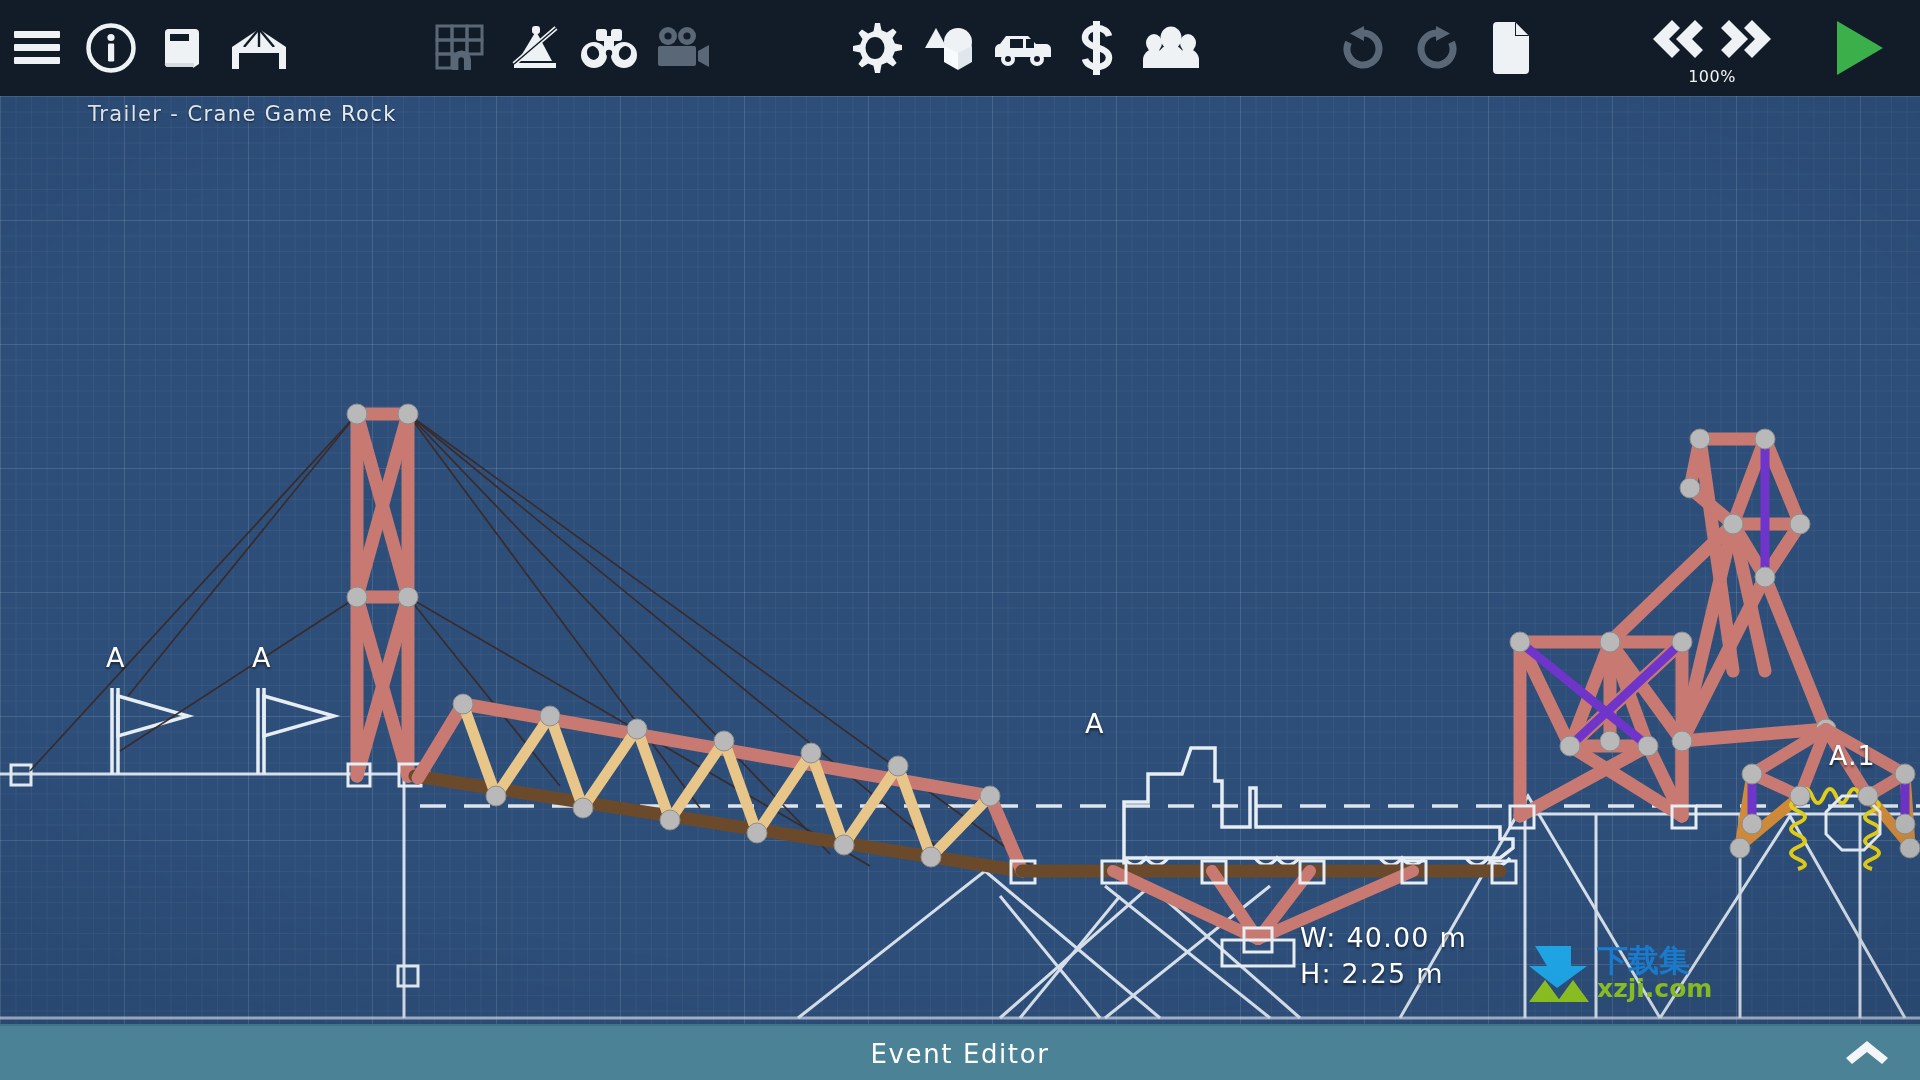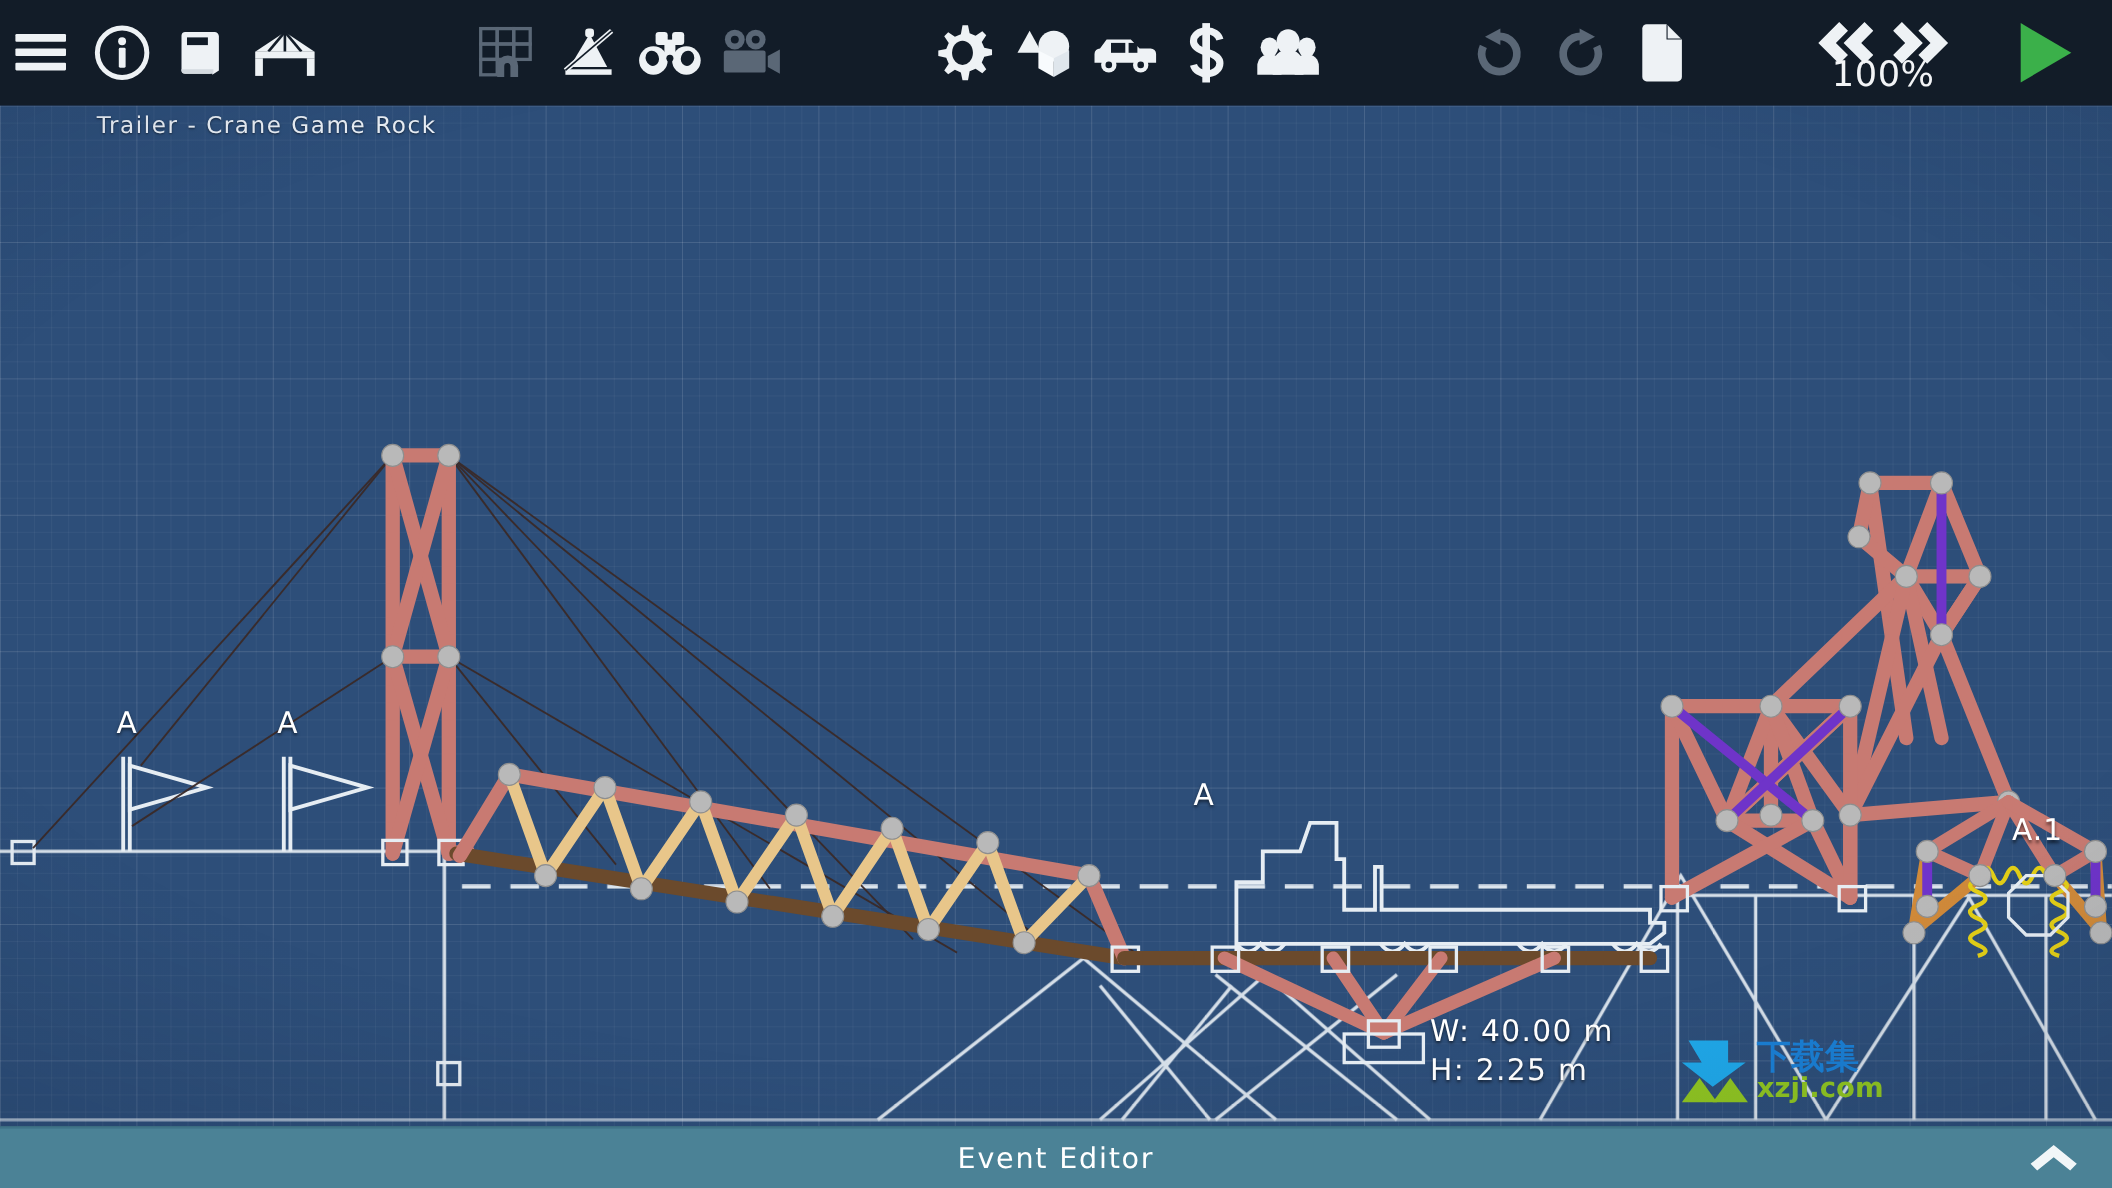--- a/index.html
+++ b/index.html
@@ -18,21 +18,21 @@
     cursor:pointer;position:relative;
   }
   .tb-btn svg{display:block;}
   .gap-lg{width:128px;}
   .gap-xl{width:118px;}
 
   .speed-wrap{position:relative;width:196px;height:96px;display:flex;align-items:center;justify-content:center;}
   .speed-chevs{display:flex;align-items:center;gap:18px;margin-top:-14px;}
   .speed-label{
     position:absolute;left:0;right:0;bottom:10px;text-align:center;
-    color:#f2f4f6;font-size:32px;font-family:"DejaVu Sans",sans-serif;letter-spacing:.5px;
+    color:#f2f4f6;font-size:16px;font-family:"DejaVu Sans",sans-serif;letter-spacing:.5px;
   }
   .play-btn{width:96px;height:96px;display:flex;align-items:center;justify-content:center;cursor:pointer;}
 
   
   #canvas{
     position:absolute;left:0;top:96px;width:1920px;height:928px;
     background:#2d4e79;
     overflow:hidden;
   }
   #grid{

